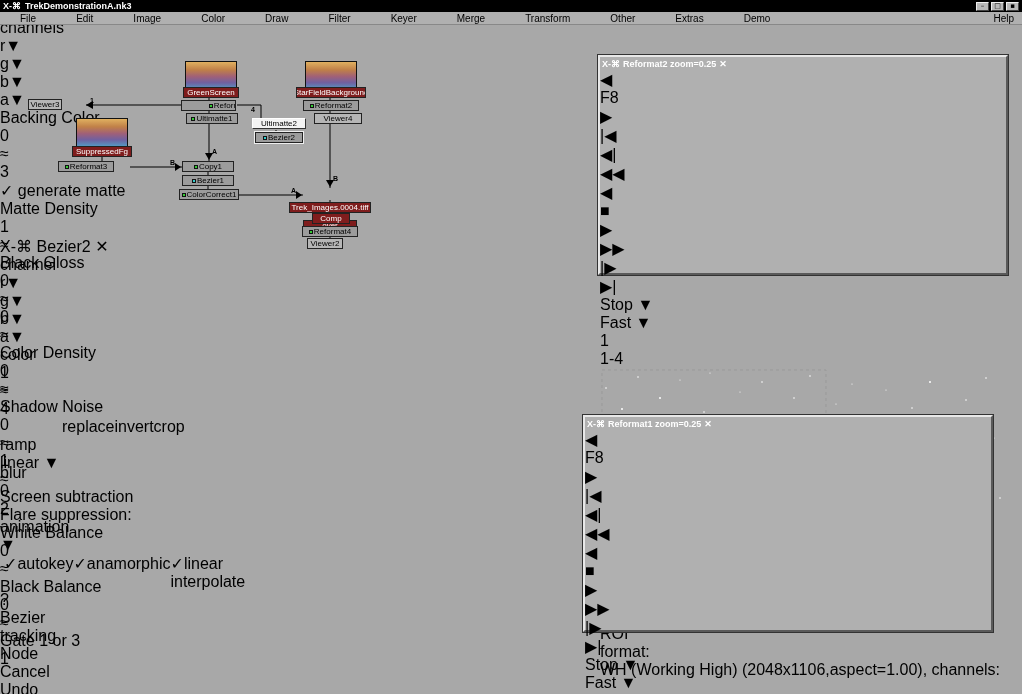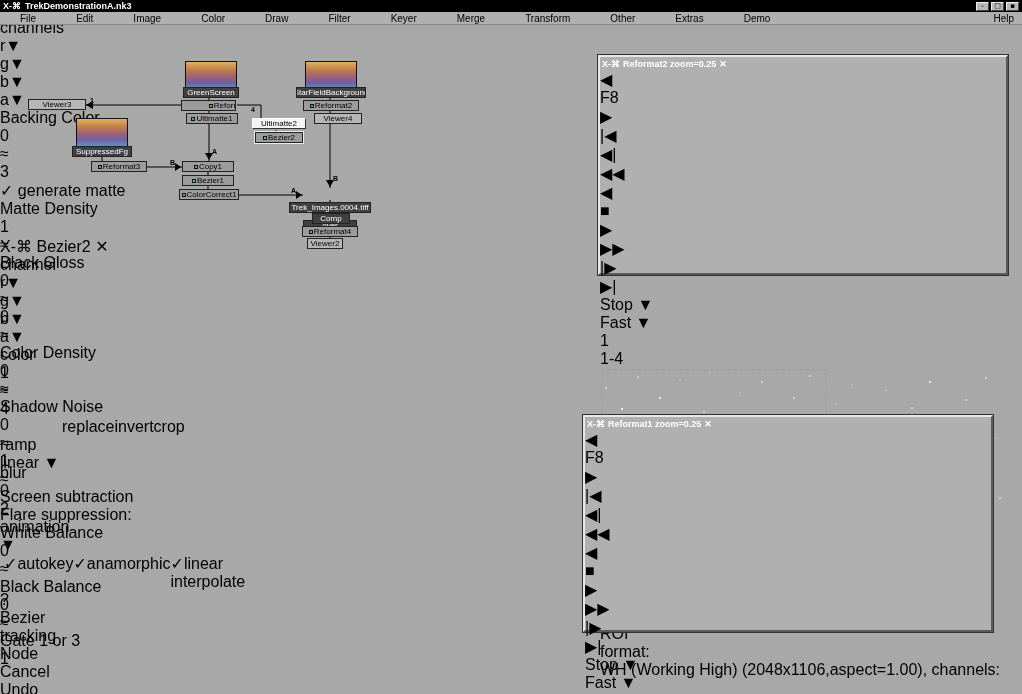--- a/index.html
+++ b/index.html
@@ -18,21 +18,21 @@
   .menu-help{margin-left:auto;padding:0 8px;}
 
   
   #conn-svg{position:absolute;left:0;top:0;z-index:1;}
   #nodes{position:absolute;left:0;top:0;width:1022px;height:694px;z-index:2;pointer-events:none;}
   #nodes>*{pointer-events:auto;}
   .node{position:absolute;height:11px;font:8px/10px "Liberation Sans",sans-serif;text-align:center;
     border:1px solid #222;display:flex;align-items:center;justify-content:center;gap:1px;overflow:hidden;white-space:nowrap;}
   .node.gray{background:#9c9c9c;color:#000;}
   .node.plain{background:#b6b6b6;color:#000;}
-  .node.dark{background:#404040;color:#fff;}
+  .node.dark{background:#7f1d1d;color:#fff;}
   .node.selected{background:#f4f4f4;color:#000;border-color:#fff #333 #333 #fff;}
   .node.open{outline:1px solid #eee;}
   .ind{width:4px;height:4px;display:inline-block;flex:0 0 auto;border:1px solid #111;}
   .thumb{position:absolute;width:52px;height:30px;border:1px solid #111;
     background:linear-gradient(180deg,#e0b060 0%,#c08048 28%,#a06078 52%,#7060a0 74%,#50a0c8 100%);}
   .conn-label{position:absolute;font:bold 7px/7px "Liberation Sans",sans-serif;color:#000;z-index:2;}
 
   
   .win{position:absolute;background:#b0b0b0;border:2px solid;border-color:#e8e8e8 #5a5a5a #5a5a5a #e8e8e8;
     box-shadow:0 0 0 1px #333;z-index:3;display:flex;flex-direction:column;}
@@ -180,21 +180,21 @@
     <polygon points="181,167 175,163 175,171"></polygon>
     <polygon points="302,195 296,191 296,199"></polygon>
     <polygon points="330,187 326,180 334,180"></polygon>
   </g>
 </svg>
 
 <div id="nodes">
     <div class="thumb" style="left: 185px; top: 61px;"></div>
     <div class="thumb" style="left: 305px; top: 61px;"></div>
     <div class="thumb" style="left: 76px; top: 118px;"></div>
-    <div class="node plain" style="left: 28px; top: 99px; width: 58px;">
+    <div class="node plain" style="left: 28px; top: 99px; width: 34px;">
       <span>Viewer3</span>
     </div>
     <div class="node dark" style="left: 183px; top: 87px; width: 56px;">
       <span>GreenScreen</span>
     </div>
     <div class="node dark" style="left: 296px; top: 87px; width: 70px;">
       <span>StarFieldBackground</span>
     </div>
     <div class="node gray" style="left: 181px; top: 100px; width: 55px; padding-left: 43px;">
       <span class="ind" style="background: rgb(51, 204, 51);"></span>
@@ -214,21 +214,21 @@
     <div class="node plain" style="left: 314px; top: 113px; width: 48px;">
       <span>Viewer4</span>
     </div>
     <div class="node gray open" style="left: 255px; top: 132px; width: 48px;">
       <span class="ind" style="background: rgb(51, 204, 204);"></span>
       <span>Bezier2</span>
     </div>
     <div class="node dark" style="left: 72px; top: 146px; width: 60px;">
       <span>SuppressedFg</span>
     </div>
-    <div class="node gray" style="left: 91px; top: 161px; width: 56px;">
+    <div class="node gray" style="left: 58px; top: 161px; width: 56px;">
       <span class="ind" style="background: rgb(51, 204, 51);"></span>
       <span>Reformat3</span>
     </div>
     <div class="node gray" style="left: 182px; top: 161px; width: 52px;">
       <span class="ind" style="background: rgb(51, 204, 51);"></span>
       <span>Copy1</span>
     </div>
     <div class="node gray" style="left: 182px; top: 175px; width: 52px;">
       <span class="ind" style="background: rgb(51, 204, 204);"></span>
       <span>Bezier1</span>

